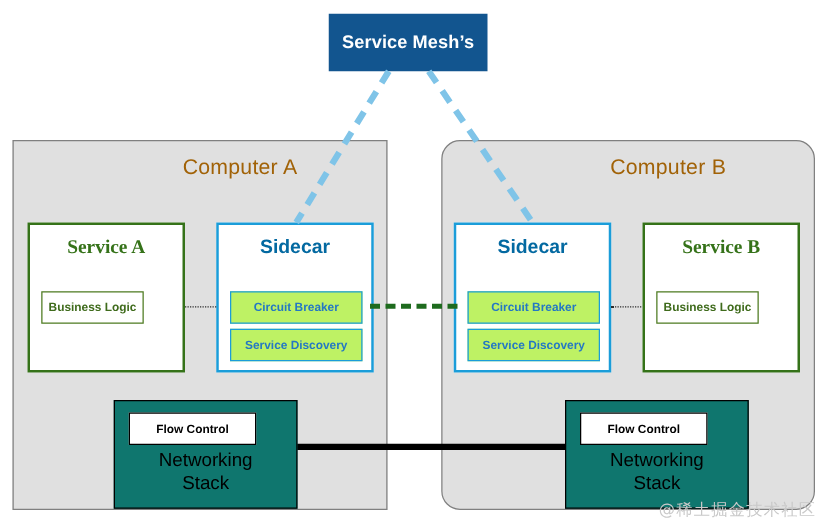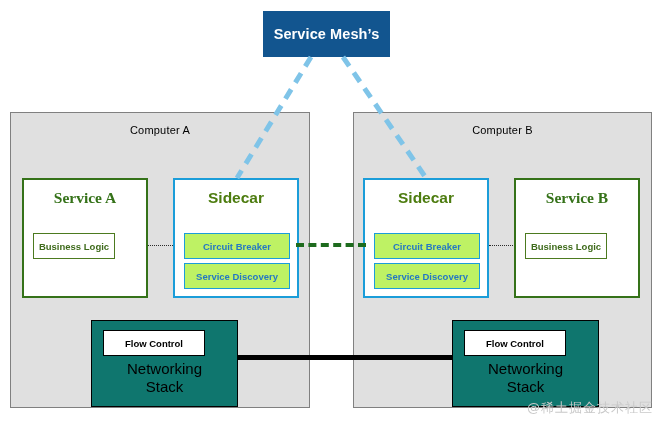--- a/index.html
+++ b/index.html
@@ -42,30 +42,31 @@
   
   .computer {
     position: absolute;
     top: 112px;
     height: 296px;
     background: #e0e0e0;
     border: 1px solid #808080;
     box-sizing: border-box;
   }
   #computer-a { left: 10px; width: 300px; }
-  #computer-b { left: 353px; width: 299px; }
+  #computer-b { left: 353px; width: 299px; border-radius: 15px; }
   .computer-title {
     position: absolute;
     top: 11px;
     left: 0;
     width: 100%;
     text-align: center;
-    font-size: 11px;
-    color: #000000;
+    font-size: 17px;
+    color: #a16207;
     letter-spacing: .2px;
+    padding-left: 32px;
   }
 
   
   .svc-box {
     position: absolute;
     top: 65px;           
     width: 126px;
     height: 120px;
     background: #ffffff;
     border: 2.5px solid #357219;
@@ -110,21 +111,21 @@
     box-sizing: border-box;
   }
   .sidecar-box .box-title {
     position: absolute;
     top: 9px;
     left: 0;
     width: 100%;
     text-align: center;
     font-size: 15.5px;
     font-weight: bold;
-    color: #4d7c0f;
+    color: #0369a1;
   }
   .inner-blue {
     position: absolute;
     left: 9px;
     width: 106px;
     height: 26px;
     background: #bef264;
     border: 1.4px solid #1b9dd9;
     box-sizing: border-box;
     display: flex;

